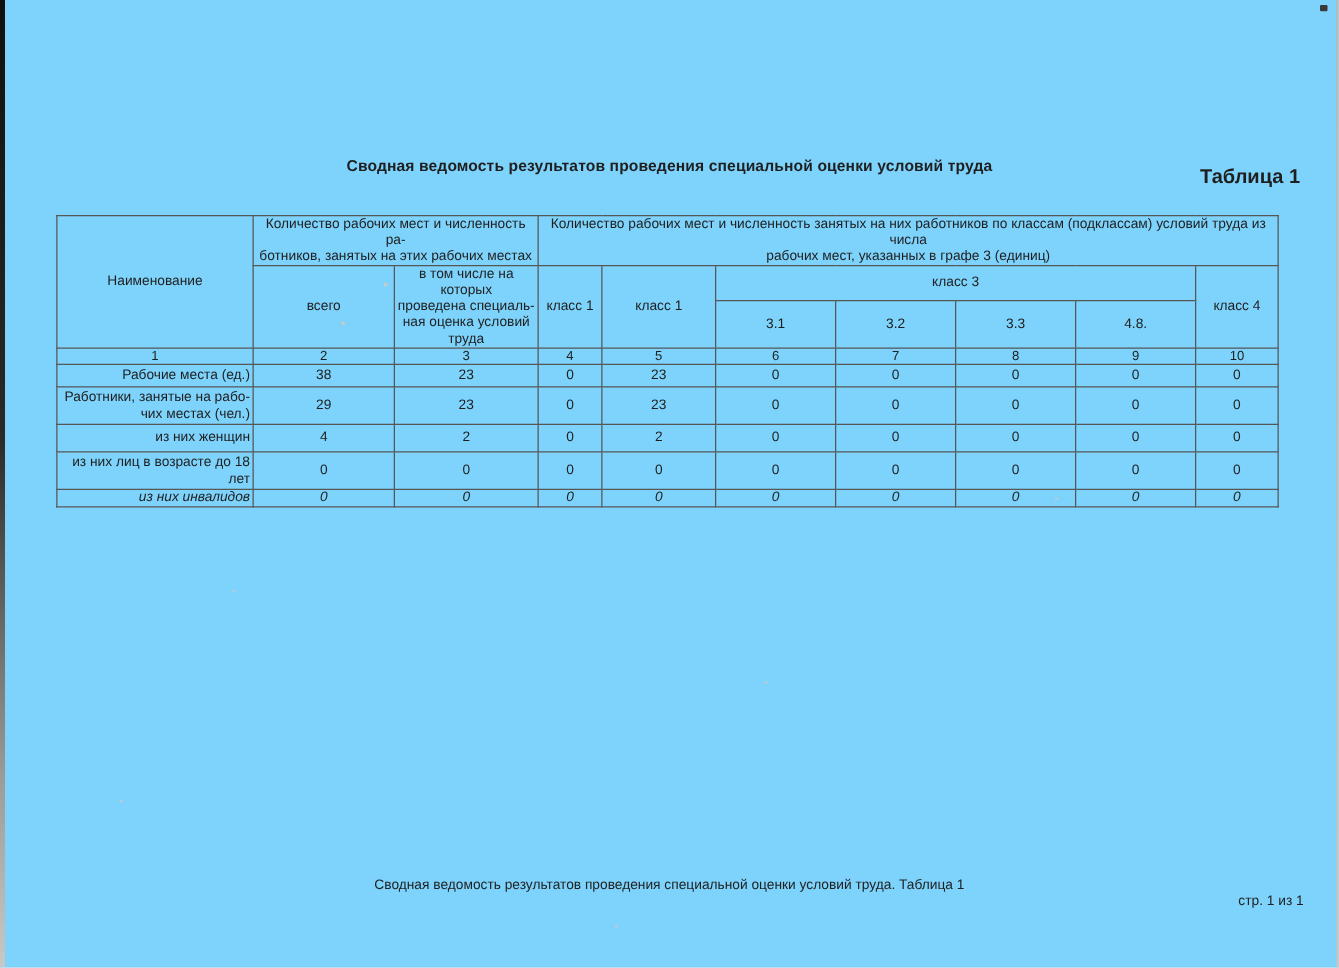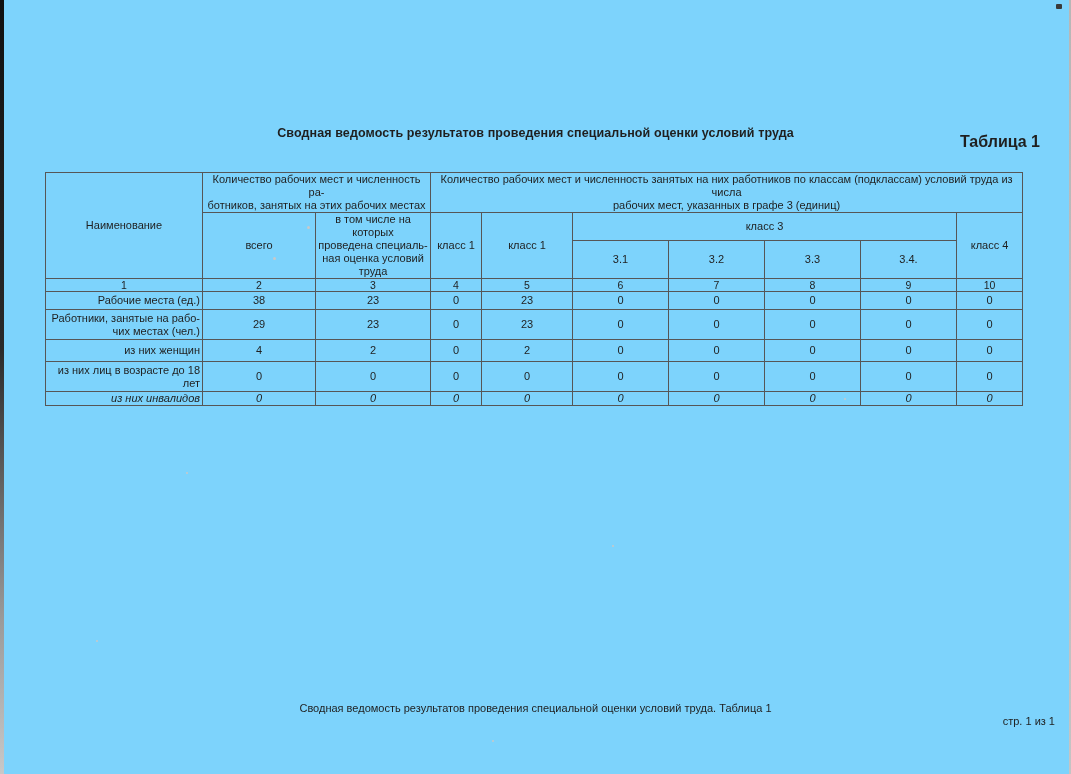--- a/index.html
+++ b/index.html
@@ -77,21 +77,21 @@
   tr.d5 { height: 14px; font-style: italic; }
 
   .footer-caption {
     position: absolute;
     top: 702px; left: 0; width: 1071px;
     text-align: center;
     font-size: 11px;
   }
   .page-number {
     position: absolute;
-    top: 715px; right: 16px;
+    top: 715px; right: 28px;
     font-size: 11px;
   }
 </style>
 </head>
 <body>
 
 <div class="page">
 
   <div class="edge-left"></div>
   <div class="edge-right"></div>
@@ -136,21 +136,21 @@
 труда</th>
         <th rowspan="2">класс 1</th>
         <th rowspan="2">класс 1</th>
         <th colspan="4">класс 3</th>
         <th rowspan="2">класс 4</th>
       </tr>
       <tr class="r-sub">
         <th>3.1</th>
         <th>3.2</th>
         <th>3.3</th>
-        <th>3.4.</th>
+        <th>4.8.</th>
       </tr>
       <tr class="r-num">
         <td>1</td>
         <td>2</td>
         <td>3</td>
         <td>4</td>
         <td>5</td>
         <td>6</td>
         <td>7</td>
         <td>8</td>

